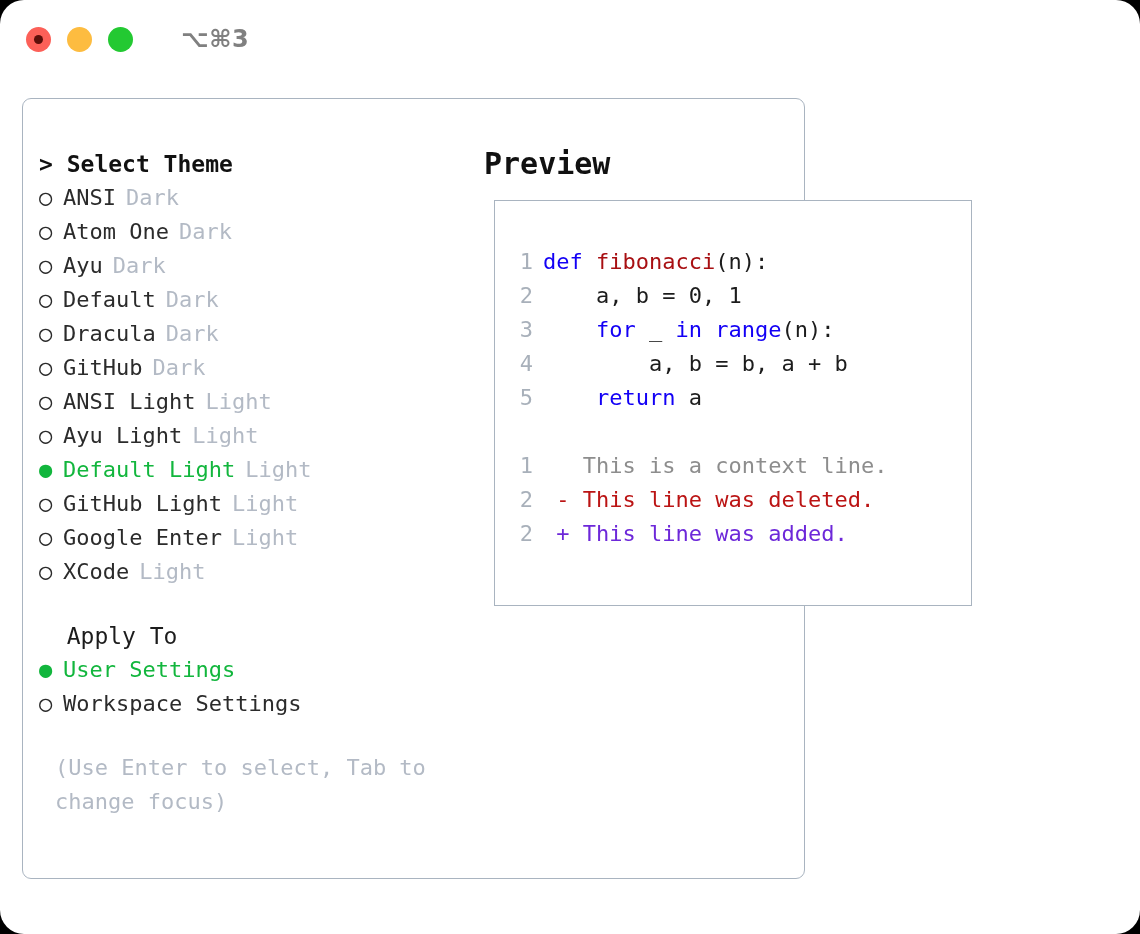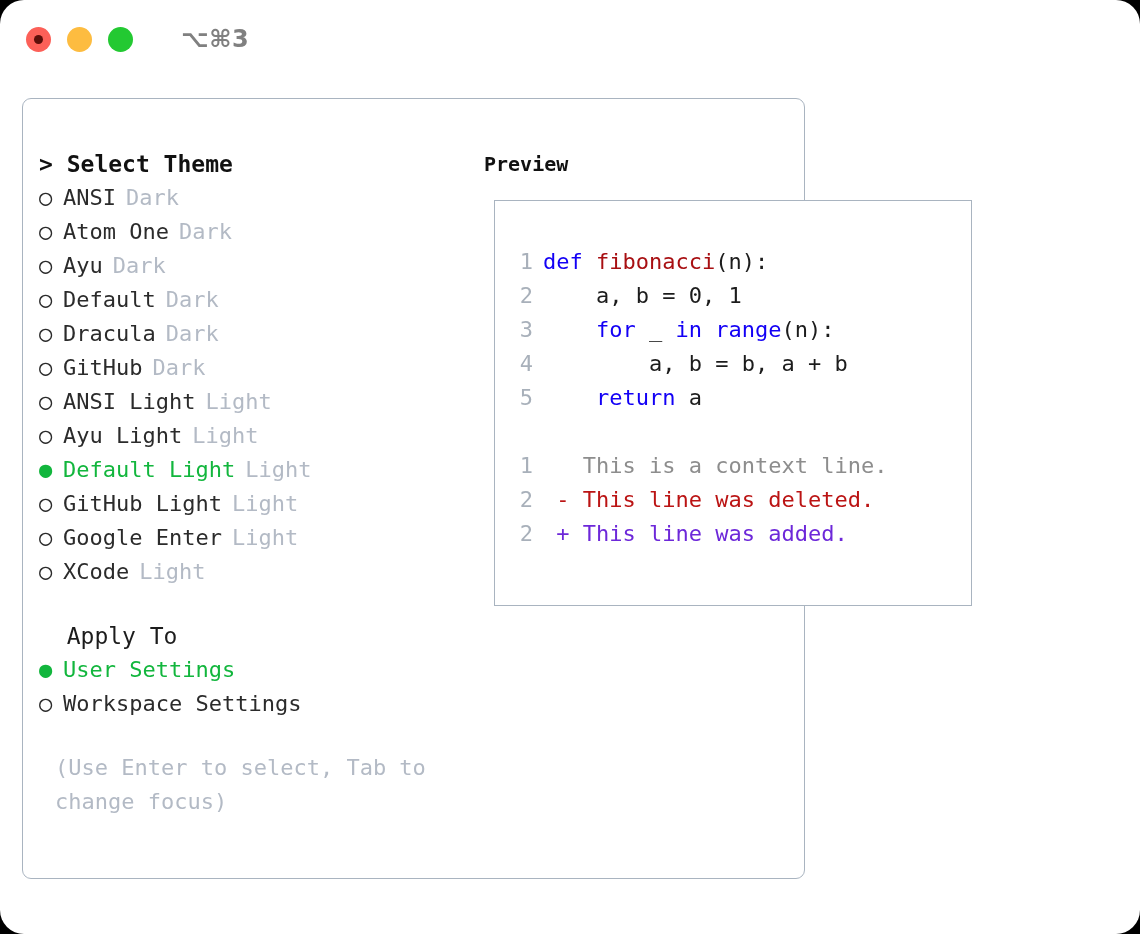--- a/index.html
+++ b/index.html
@@ -145,21 +145,21 @@
   }
 
   
   .right-col {
     flex: 1;
     padding: 48px 0 0 0;
     box-sizing: border-box;
     position: relative;
   }
   .preview-head {
-    font-size: 20px;
+    font-size: 30px;
     font-weight: bold;
     color: #111111;
     line-height: 34px;
     margin-left: 9px;
   }
   .preview-box {
     margin-top: 19px;
     margin-left: 19px;
     width: 478px;
     height: 406px;

